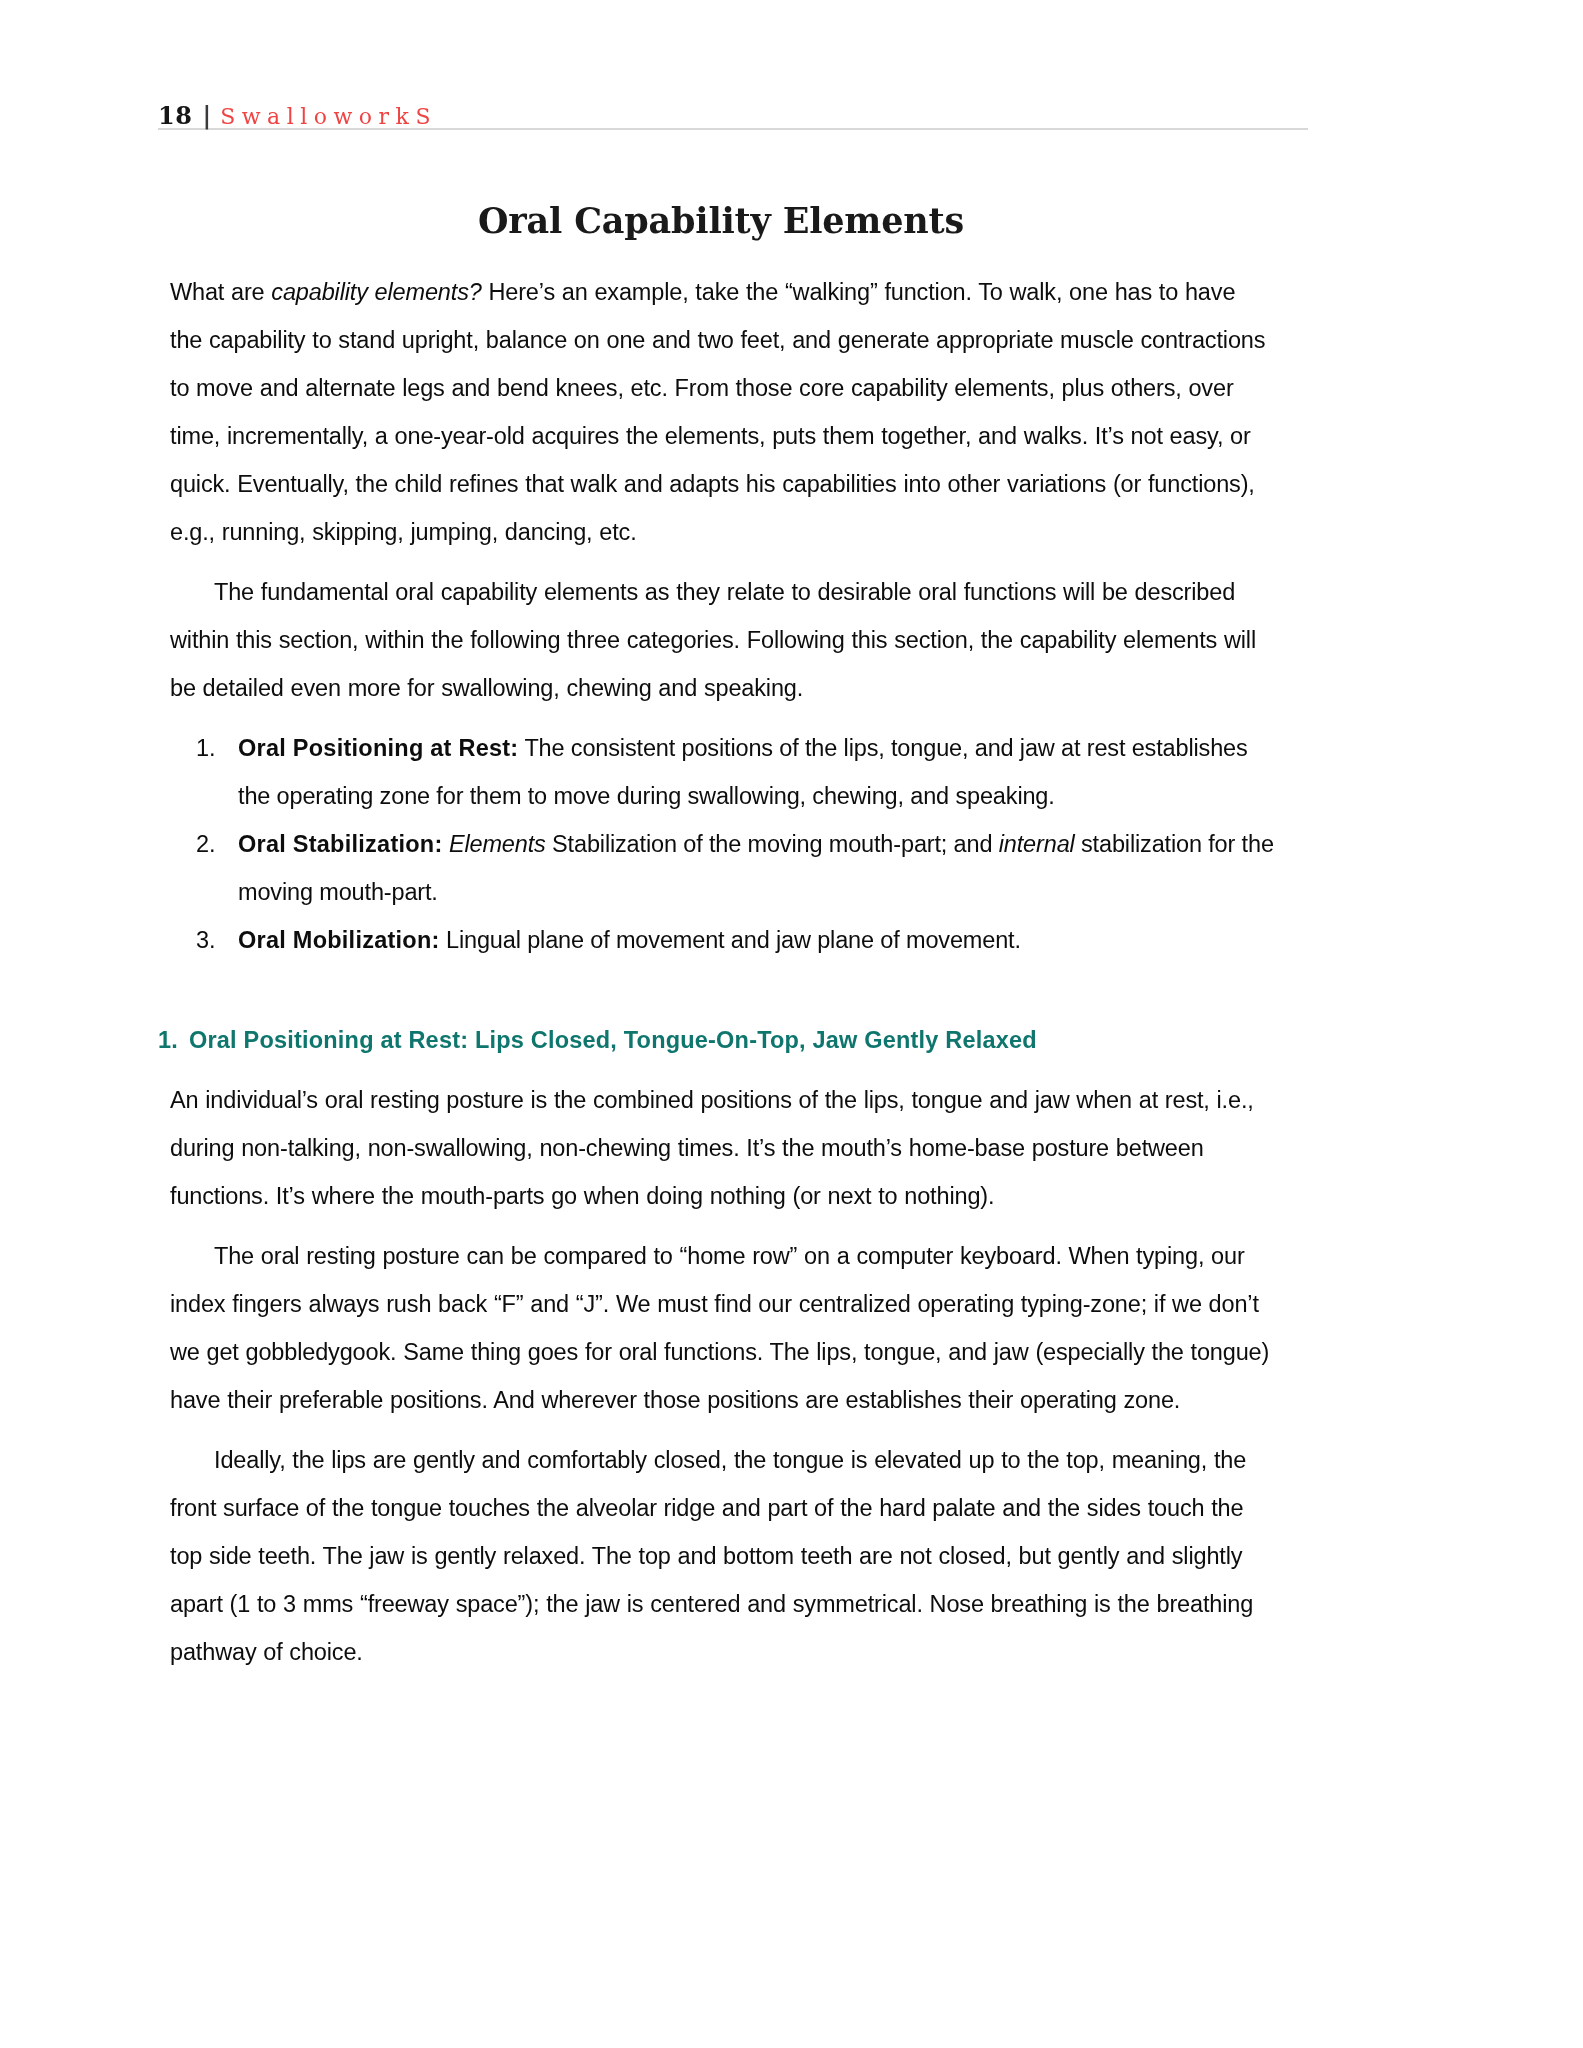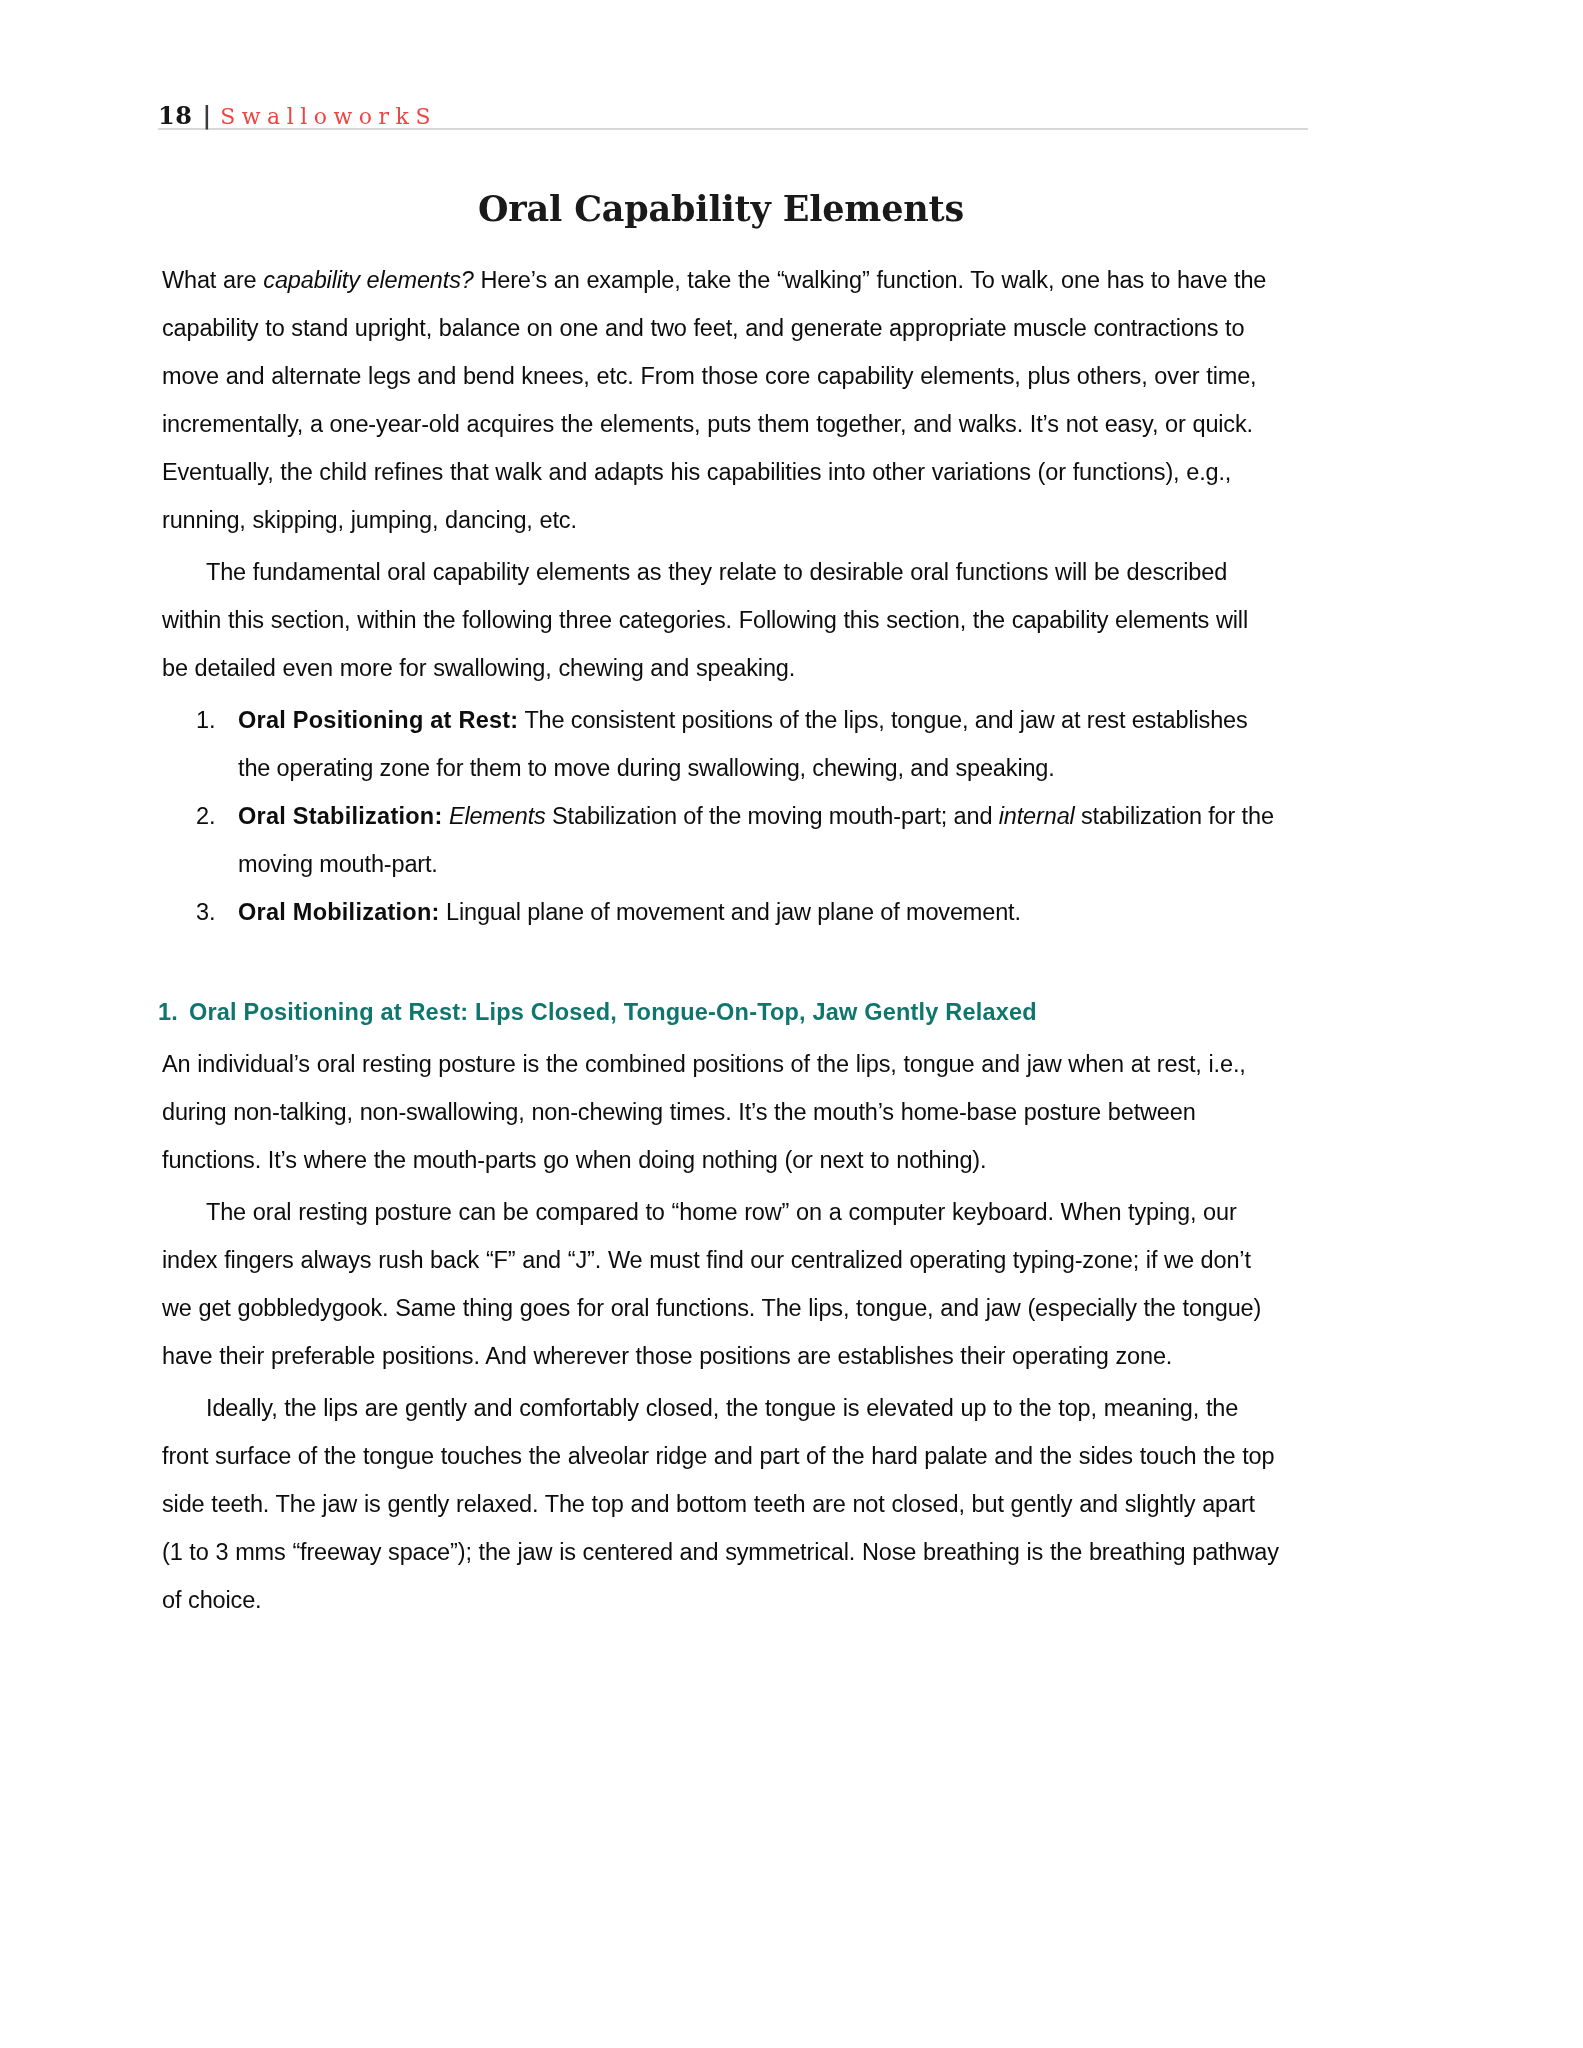--- a/index.html
+++ b/index.html
@@ -52,37 +52,37 @@
     font-size: 22px;
     color: #ef4444;
     letter-spacing: 6.5px;
     line-height: 1;
   }
 
   
   .content {
     position: absolute;
     left: 158px;
-    top: 188px;
+    top: 200px;
     width: 1126px;
   }
 
   .doc-title {
     font-family: "DejaVu Serif", serif;
     font-weight: 700;
     font-size: 35px;
     text-align: center;
     letter-spacing: -0.2px;
     color: #1a1a1a;
     margin: 0 0 26px 0;
     line-height: 1.2;
   }
 
   p.body-par {
-    margin: 4px;
+    margin: 12px;
     font-size: 23.5px;
     line-height: 48px;
     color: #0d0d0d;
     text-align: left;
     font-stretch: condensed;
     letter-spacing: -0.15px;
     word-spacing: 0.4px;
   }
   p.indented { text-indent: 44px; }
 

